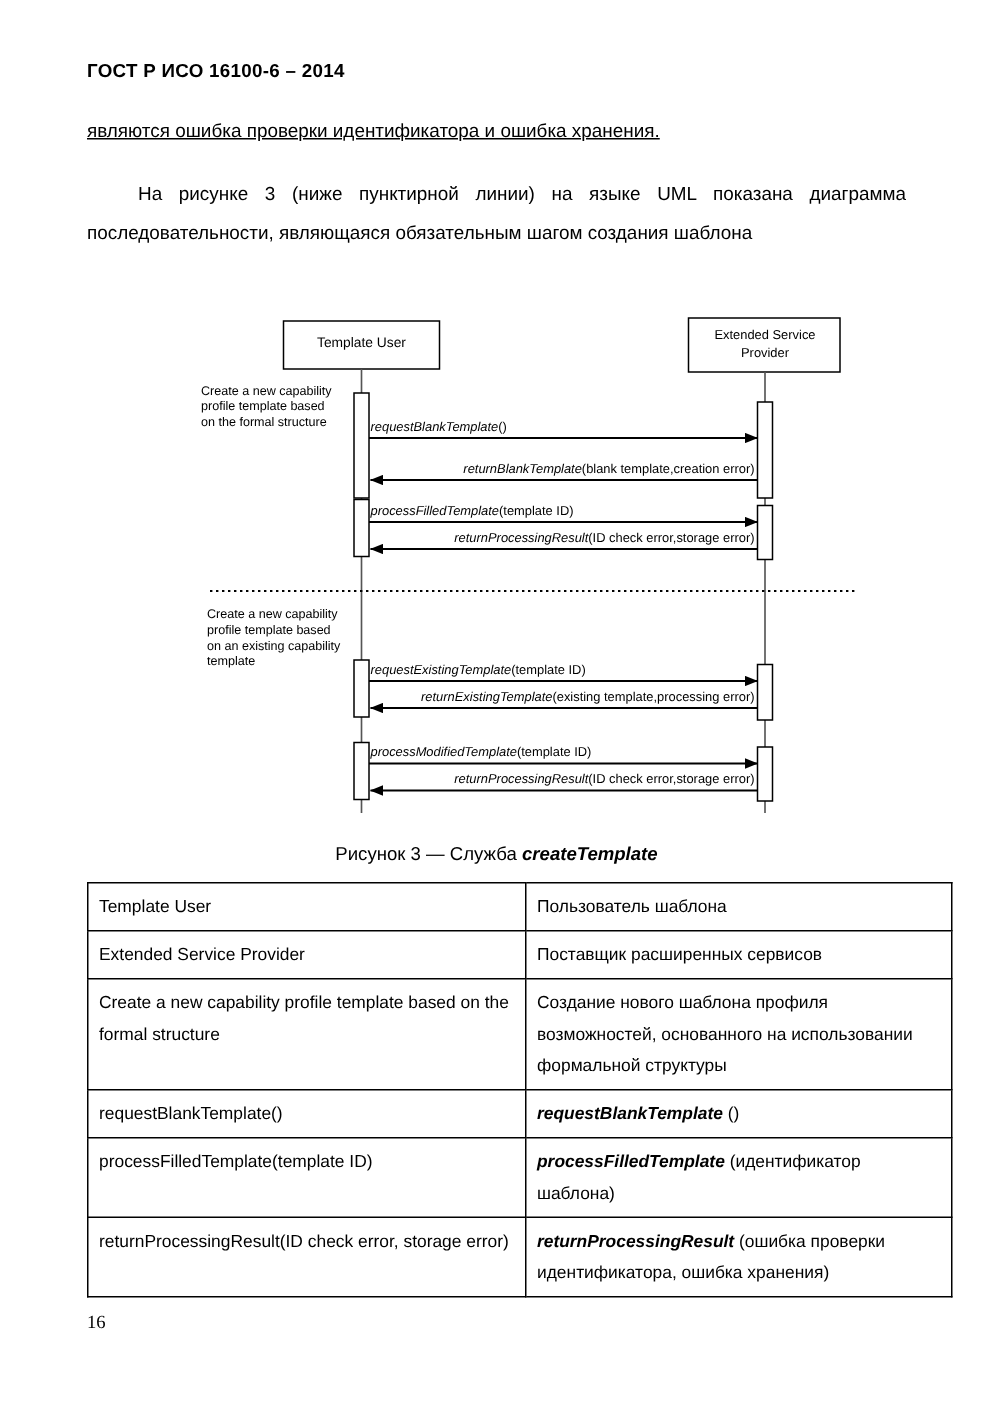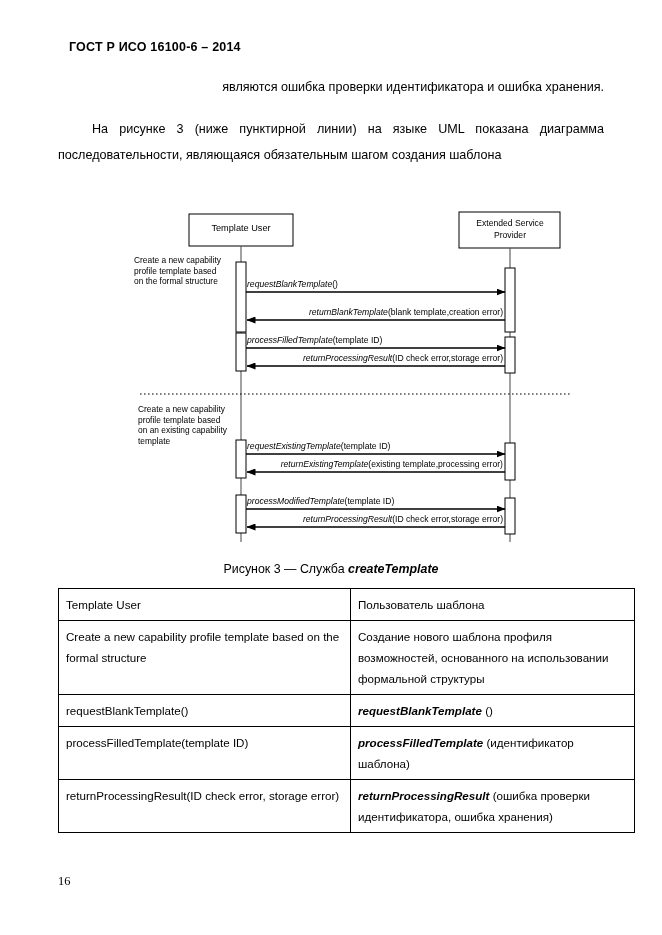--- a/index.html
+++ b/index.html
@@ -18,33 +18,32 @@
 
   
   .doc-header {
     position: absolute;
     left: 58px;
     top: 40px;
     font-size: 12.5px;
     font-weight: bold;
     letter-spacing: 0.2px;
     white-space: nowrap;
-    margin-left: 11px;
   }
 
   
   .para-block {
     position: absolute;
     left: 58px;
     top: 74px;
     width: 546px;
     font-size: 12.6px;
     line-height: 26px;
   }
-  .para-1 { text-align: right; }
+  .para-1 { text-align: left; text-decoration: underline; }
   .para-2 {
     text-align: justify;
     text-indent: 34px;
     margin-top: 16px;
   }
 
   
   .uml-wrap {
     position: absolute;
     left: 0;
@@ -204,20 +203,24 @@
   <span>Рисунок 3 — Служба </span><b>createTemplate</b>
 </div>
 
 <table class="gost-table">
   <tbody>
     <tr>
       <td class="col-l">Template User</td>
       <td class="col-r"><b></b><span>Пользователь шаблона</span></td>
     </tr>
     <tr>
+      <td class="col-l">Extended Service Provider</td>
+      <td class="col-r"><b></b><span>Поставщик расширенных сервисов</span></td>
+    </tr>
+    <tr>
       <td class="col-l">Create a new capability profile template based on the formal structure</td>
       <td class="col-r"><b></b><span>Создание нового шаблона профиля возможностей, основанного на использовании формальной структуры</span></td>
     </tr>
     <tr>
       <td class="col-l">requestBlankTemplate()</td>
       <td class="col-r"><b>requestBlankTemplate</b><span> ()</span></td>
     </tr>
     <tr>
       <td class="col-l">processFilledTemplate(template ID)</td>
       <td class="col-r"><b>processFilledTemplate</b><span> (идентификатор шаблона)</span></td>

